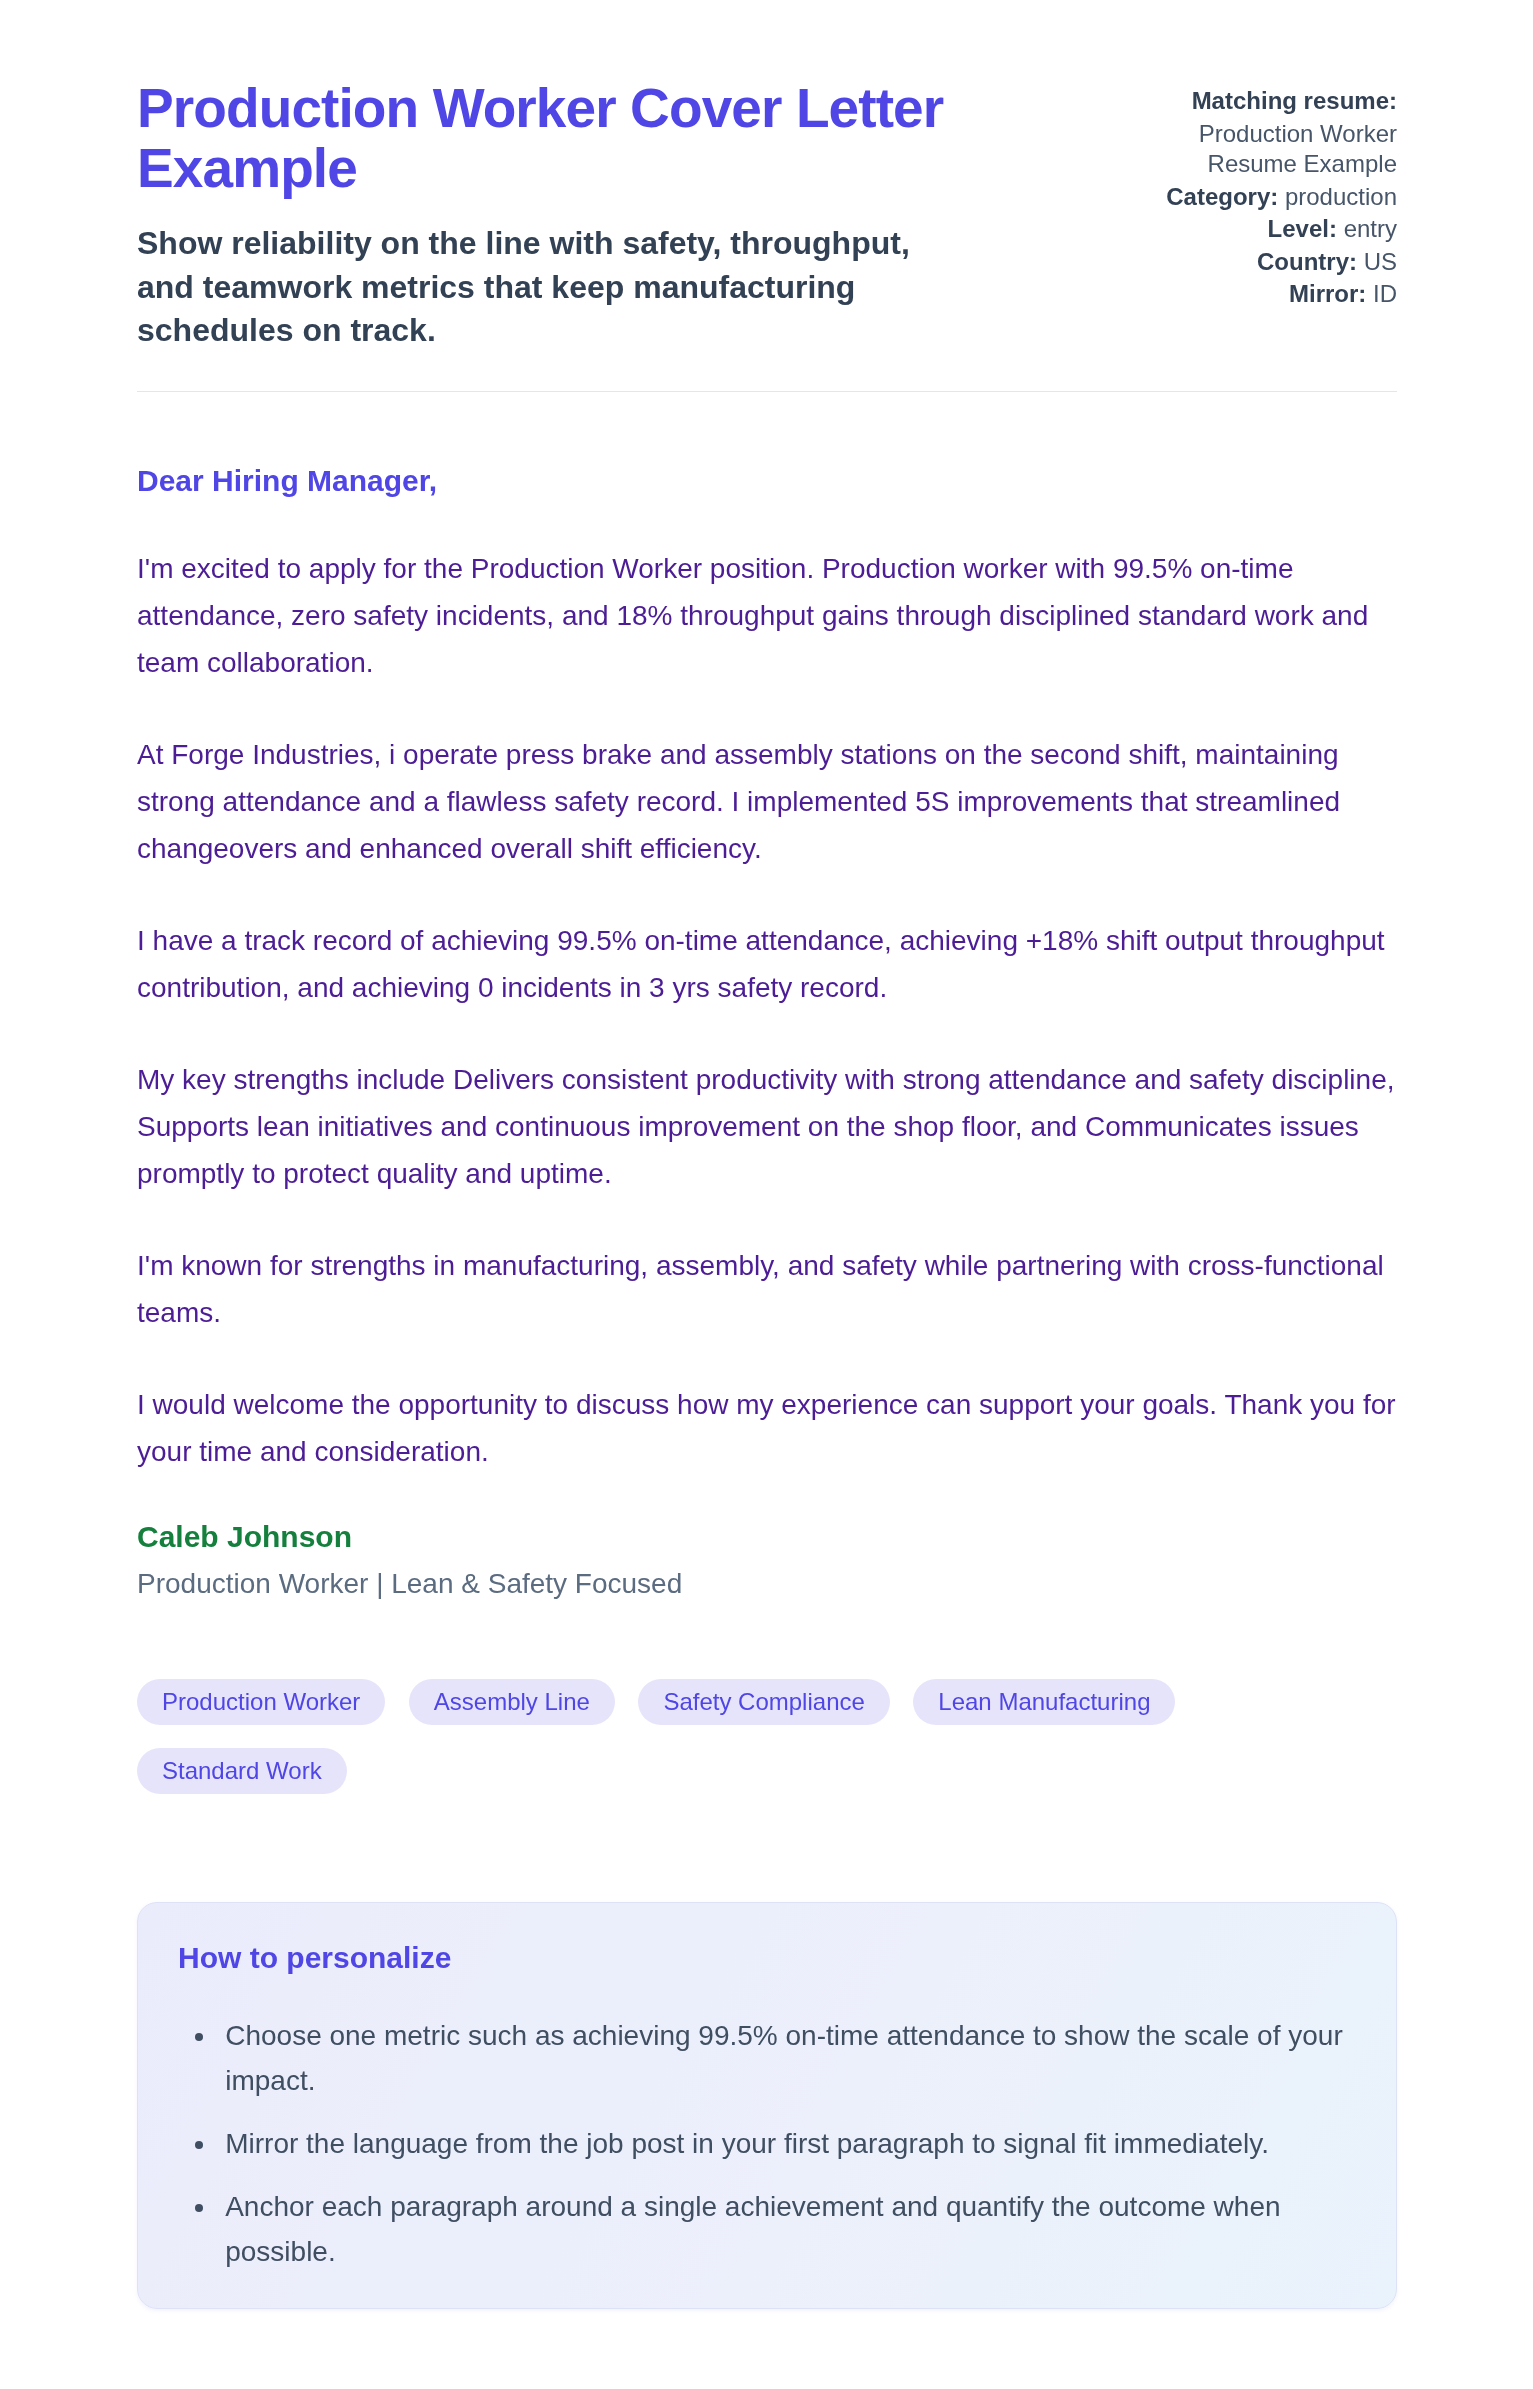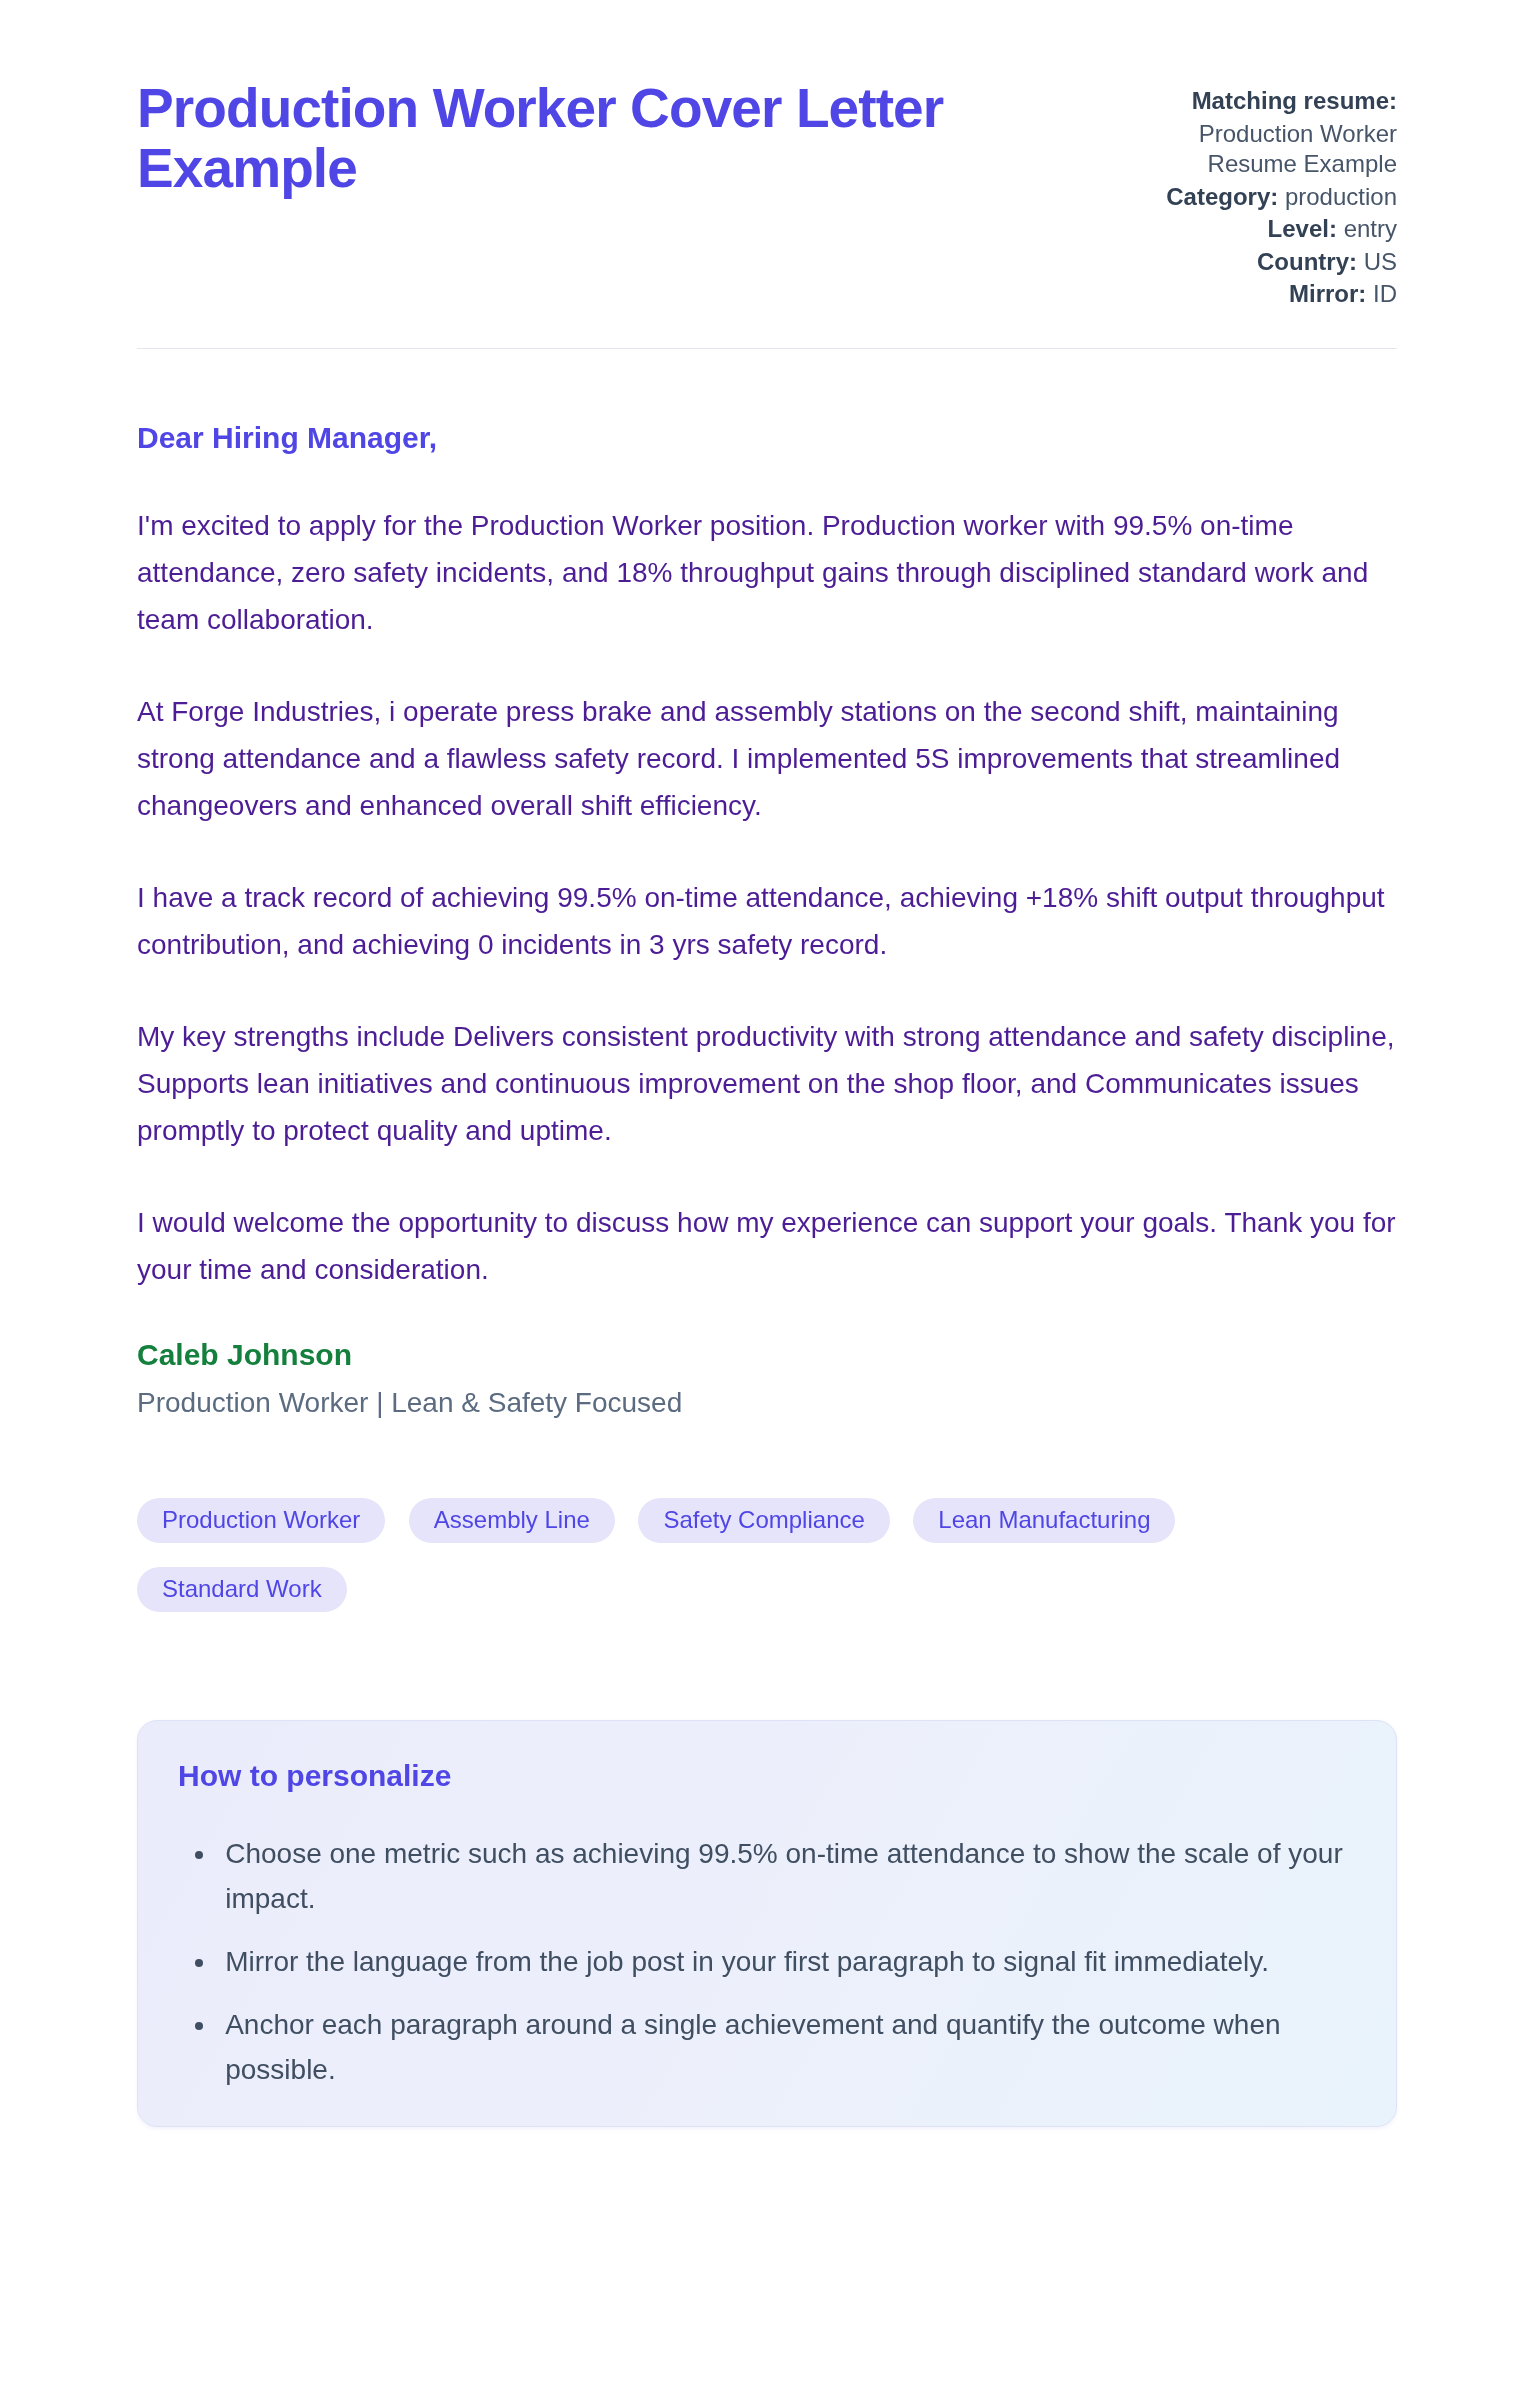--- a/index.html
+++ b/index.html
@@ -130,20 +130,21 @@
   .personalize li:last-child { margin-bottom: 0; }
 </style>
 </head>
 <body>
 
 <div class="page">
 
   <div class="header">
     <div class="header-left">
       <h1 class="doc-title">Production Worker Cover Letter Example</h1>
+      <div class="doc-subtitle">Show reliability on the line with safety, throughput, and teamwork metrics that keep manufacturing schedules on track.</div>
     </div>
     <div class="meta">
       <div class="meta-row">
         <span class="meta-label">Matching resume:</span>
       </div>
       <div class="meta-row">Production Worker Resume Example</div>
       <div class="meta-row">
         <span class="meta-label">Category:</span>
         <span>production</span>
       </div>
@@ -170,20 +171,21 @@
     <div class="paragraphs">
 
         <p>I'm excited to apply for the Production Worker position. Production worker with 99.5% on-time attendance, zero safety incidents, and 18% throughput gains through disciplined standard work and team collaboration.</p>
 
         <p>At Forge Industries, i operate press brake and assembly stations on the second shift, maintaining strong attendance and a flawless safety record. I implemented 5S improvements that streamlined changeovers and enhanced overall shift efficiency.</p>
 
         <p>I have a track record of achieving 99.5% on-time attendance, achieving +18% shift output throughput contribution, and achieving 0 incidents in 3 yrs safety record.</p>
 
         <p>My key strengths include Delivers consistent productivity with strong attendance and safety discipline, Supports lean initiatives and continuous improvement on the shop floor, and Communicates issues promptly to protect quality and uptime.</p>
 
+        <p>I'm known for strengths in manufacturing, assembly, and safety while partnering with cross-functional teams.</p>
 
         <p>I would welcome the opportunity to discuss how my experience can support your goals. Thank you for your time and consideration.</p>
       </div>
 
     <div class="signature">
       <div class="signature-name">Caleb Johnson</div>
       <div class="signature-role">Production Worker | Lean &amp; Safety Focused</div>
     </div>
   </div>
 

